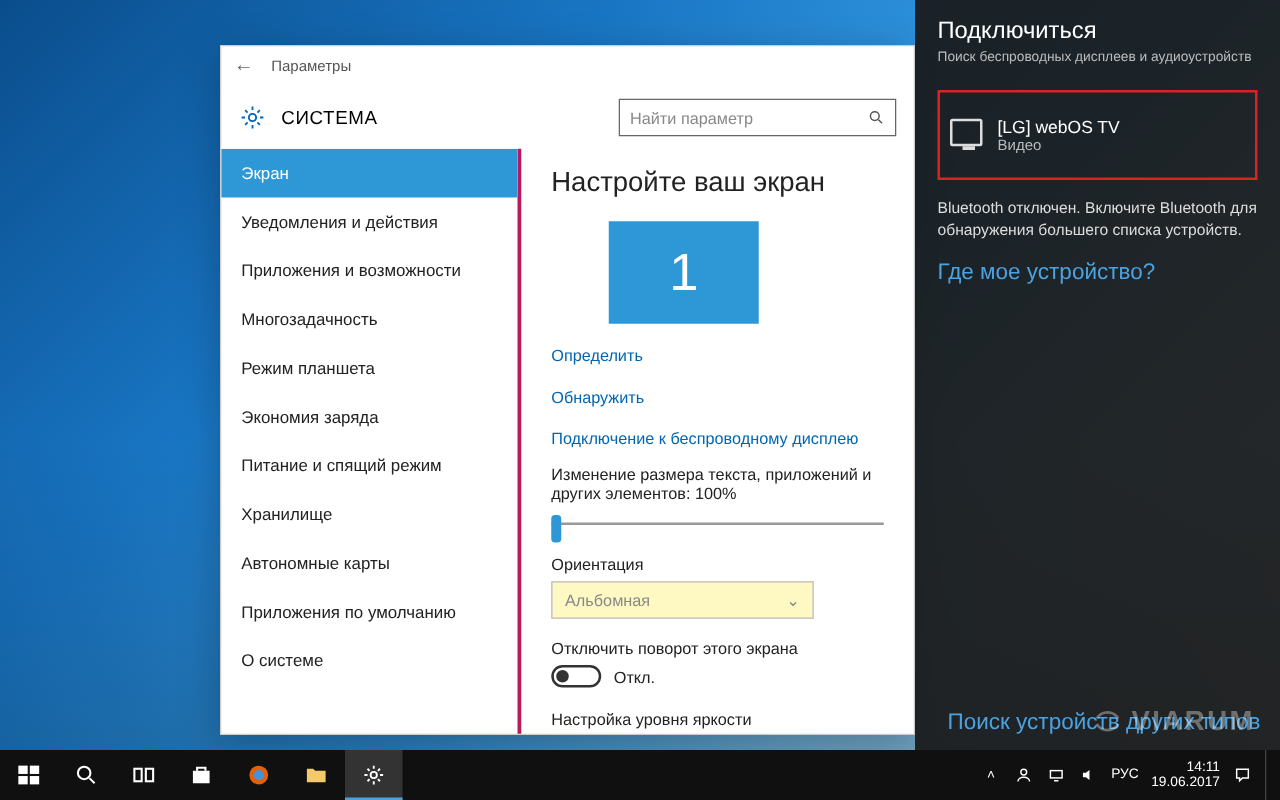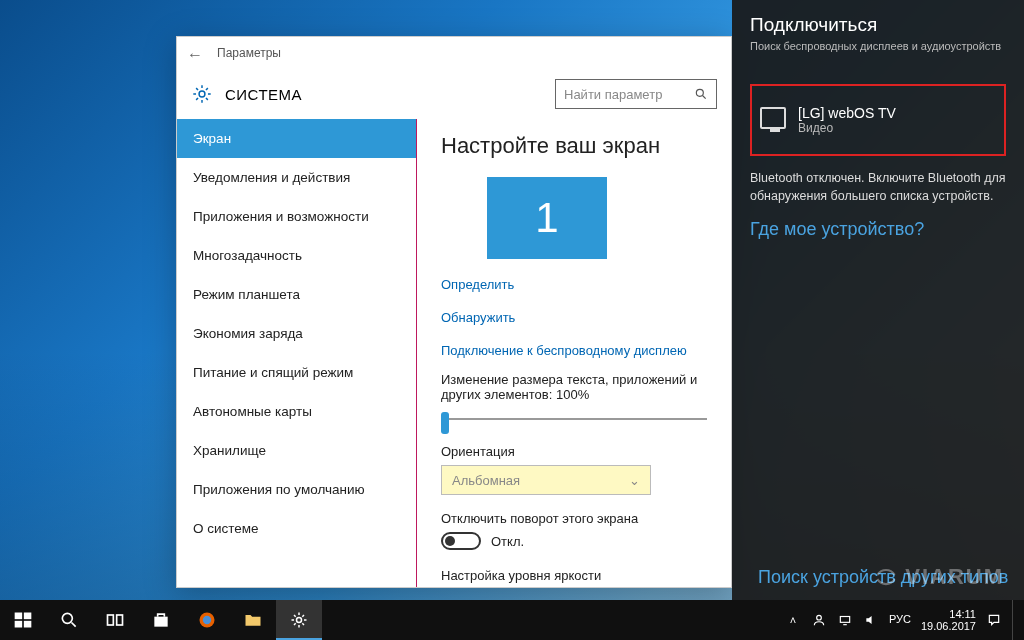--- a/index.html
+++ b/index.html
@@ -26,26 +26,26 @@
     color: #555; font-size: 12px;
   }
   .titlebar .back { font-size: 16px; color: #666; cursor: pointer; }
   .header-row {
     height: 50px; display: flex; align-items: center; padding: 0 14px; justify-content: space-between;
   }
   .header-left { display:flex; align-items:center; gap:12px; }
   .gear { width:22px; height:22px; }
   .header-title { font-size: 15px; letter-spacing: .5px; }
   .search-box {
-    width: 162px; height: 30px; border: 1px solid #666; display:flex; align-items:center;
+    width: 222px; height: 30px; border: 1px solid #666; display:flex; align-items:center;
     padding: 0 8px; color:#666; font-size:13px; justify-content: space-between;
   }
   .search-box .ph { color:#888; }
   .body { flex:1; display:flex; min-height:0; }
-  .sidebar { width: 240px; border-right: 1px solid #be185d; overflow:hidden; }
+  .sidebar { width: 240px; border-right: 3px solid #be185d; overflow:hidden; }
   .side-item {
     padding: 12px 16px; font-size: 13.5px; color:#222; cursor:pointer;
   }
   .side-item.active { background:#2e98d6; color:#fff; }
   .content { flex:1; padding: 14px 24px 10px 24px; overflow:hidden; font-size:13px; color:#222; }
   .content h2 { font-weight: 400; font-size: 22px; margin-bottom: 18px; }
   .monitor-box {
     width: 120px; height: 82px; background:#2e98d6; color:#fff; font-size:42px; font-weight:300;
     display:flex; align-items:center; justify-content:center; margin: 10px 0 18px 46px;
   }
@@ -68,21 +68,21 @@
   .toggle::after { content:""; position:absolute; left:2px; top:2px; width:10px; height:10px; border-radius:50%; background:#333;}
   .brightness-label { font-size:13px; }
 
   
   .connect-panel {
     position:absolute; right:0; top:0; width:292px; height:600px;
     background: rgba(25,25,25,0.93); color:#fff; padding: 14px 18px 10px 18px;
     font-size:13px;
   }
   .connect-panel h3 { font-weight:400; font-size:19px; margin-bottom:4px; }
-  .connect-panel .sub { font-size:11px; color:#bbb; margin-bottom:32px; }
+  .connect-panel .sub { font-size:11px; color:#bbb; margin-bottom:20px; }
   .device-card {
     border:2px solid #d22; padding:19px 8px; display:flex; gap:12px; align-items:flex-start;
     margin-bottom:14px; cursor:pointer;
   }
   .device-card .tvicon { width:26px; height:22px; border:2px solid #ddd; border-radius:2px; margin-top:2px; position:relative;}
   .device-card .tvicon::after{content:"";position:absolute;left:8px;bottom:-5px;width:10px;height:3px;background:#ddd;}
   .device-name { font-size:14px; }
   .device-type { font-size:12px; color:#bbb; }
   .bt-text { font-size:12.5px; color:#ddd; line-height:1.4; margin-bottom:14px; }
   .panel-link { color:#4aa3e0; font-size:18px; cursor:pointer; }
@@ -139,22 +139,22 @@
     </div>
     <div class="body">
       <div class="sidebar">
         <div class="side-item active">Экран</div>
         <div class="side-item">Уведомления и действия</div>
         <div class="side-item">Приложения и возможности</div>
         <div class="side-item">Многозадачность</div>
         <div class="side-item">Режим планшета</div>
         <div class="side-item">Экономия заряда</div>
         <div class="side-item">Питание и спящий режим</div>
+        <div class="side-item">Хранилище</div>
         <div class="side-item">Автономные карты</div>
-        <div class="side-item">Хранилище</div>
         <div class="side-item">Приложения по умолчанию</div>
         <div class="side-item">О системе</div>
       </div>
       <div class="content">
         <h2>Настройте ваш экран</h2>
         <div class="monitor-box">
             <span>1</span>
           </div>
         <div class="link-row">
           <a>Определить</a>

